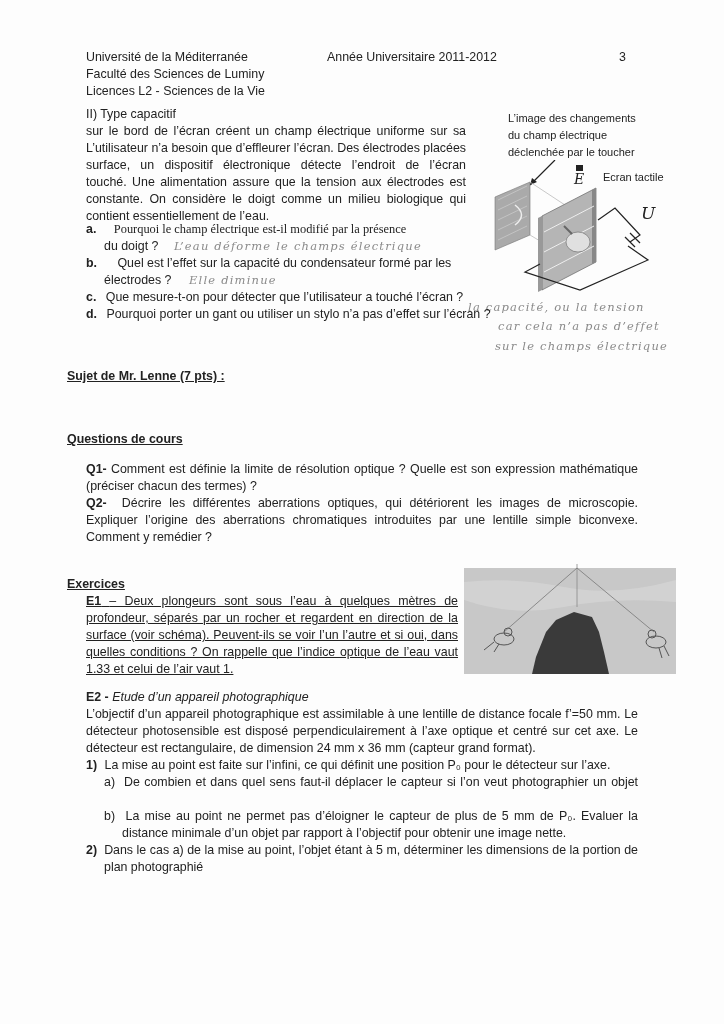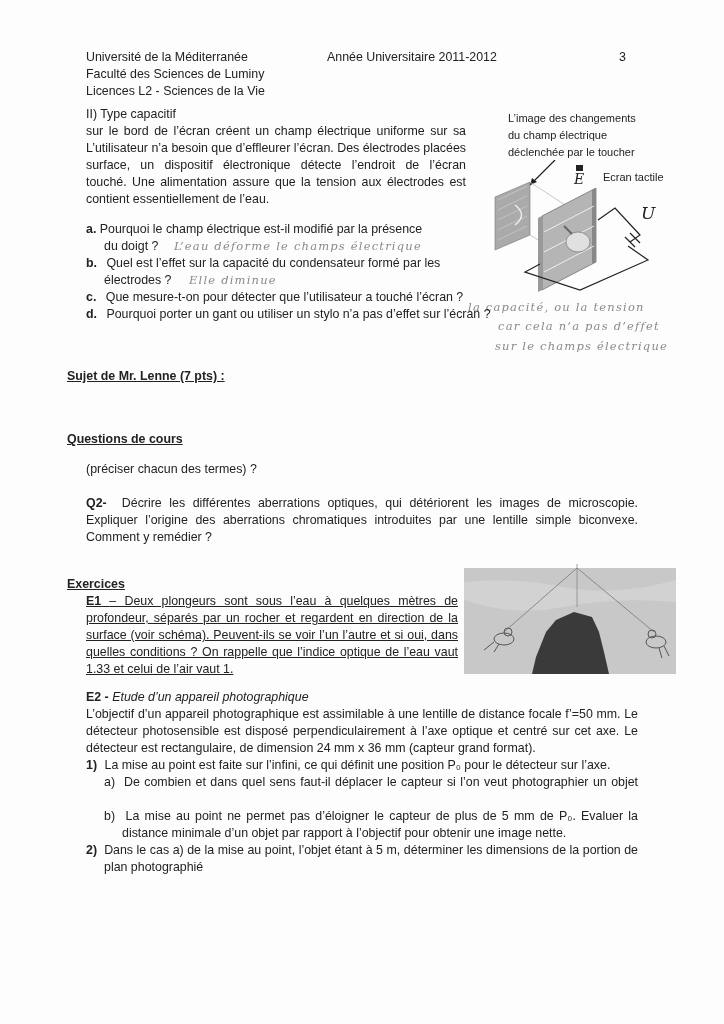--- a/index.html
+++ b/index.html
@@ -22,34 +22,35 @@
 <div class="abs line" style="left:86px;top:83px;">Licences L2 - Sciences de la Vie</div>
 <div class="abs line" style="left:327px;top:49px;">Année Universitaire 2011-2012</div>
 <div class="abs line" style="left:619px;top:49px;">3</div>
 
 <div class="abs line" style="left:86px;top:106px;font-weight:normal;">II)  Type capacitif</div>
 <div class="abs" style="left:86px;top:123px;width:380px;">
   <div class="line just">sur le bord de l’écran créent un champ électrique uniforme sur sa</div>
   <div class="line just">L’utilisateur n’a besoin que d’effleurer l’écran. Des électrodes placées</div>
   <div class="line just">surface, un dispositif électronique détecte l’endroit de l’écran</div>
   <div class="line just">touché. Une alimentation assure que la tension aux électrodes est</div>
+  <div class="line just">constante. On considère le doigt comme un milieu biologique qui</div>
   <div class="line">contient essentiellement de l’eau.</div>
 </div>
 
 <div class="abs line" style="left:86px;top:221px;">
   <b>a.</b>
-  <span style="margin-left:0;">Pourquoi le champ électrique est-il modifié par la présence</span>
+  <span style="margin-left:14px;font-family:Liberation Serif, serif;">Pourquoi le champ électrique est-il modifié par la présence</span>
 </div>
 <div class="abs line" style="left:104px;top:238px;">
   <span>du doigt ?</span>
   <span class="hand" style="margin-left:12px;">L’eau déforme le champs électrique</span>
 </div>
 <div class="abs line" style="left:86px;top:255px;">
   <b>b.</b>
-  <span style="margin-left:6px;">Quel est l’effet sur la capacité du condensateur formé par les</span>
+  <span style="margin-left:17px;">Quel est l’effet sur la capacité du condensateur formé par les</span>
 </div>
 <div class="abs line" style="left:104px;top:272px;">
   <span>électrodes ?</span>
   <span class="hand" style="margin-left:14px;">Elle diminue</span>
 </div>
 <div class="abs line" style="left:86px;top:289px;">
   <b>c.</b>
   <span style="margin-left:6px;">Que mesure-t-on pour détecter que l’utilisateur a touché l’écran ?</span>
 </div>
 <div class="abs line hand" style="left:468px;top:287px;">la capacité, ou la tension</div>
@@ -92,20 +93,21 @@
   <polyline points="118,60 135,48 160,75 150,82" fill="none" stroke="#222" stroke-width="1.2"></polyline>
   <line x1="145" y1="77" x2="155" y2="87" stroke="#222" stroke-width="1.2"></line>
   <line x1="150" y1="73" x2="160" y2="83" stroke="#222" stroke-width="1.2"></line>
   <polyline points="148,86 168,100 100,130 45,112 60,104" fill="none" stroke="#222" stroke-width="1.2"></polyline>
 </svg>
 
 <div class="abs line u" style="left:67px;top:368px;">Sujet de Mr. Lenne (7 pts) :</div>
 <div class="abs line u" style="left:67px;top:431px;">Questions de cours</div>
 
 <div class="abs" style="left:86px;top:461px;width:552px;">
+  <div class="line just"><b>Q1-</b> <span>Comment est définie la limite de résolution optique ? Quelle est son expression mathématique</span></div>
   <div class="line">(préciser chacun des termes) ?</div>
 </div>
 <div class="abs" style="left:86px;top:495px;width:552px;">
   <div class="line just"><b>Q2-</b>&nbsp; <span>Décrire les différentes aberrations optiques, qui  détériorent les images de microscopie.</span></div>
   <div class="line just">Expliquer l’origine des aberrations chromatiques introduites par une lentille simple biconvexe.</div>
   <div class="line">Comment y remédier ?</div>
 </div>
 
 <div class="abs line u" style="left:67px;top:576px;">Exercices</div>
 <div class="abs" style="left:86px;top:593px;width:372px;text-decoration:underline;">

